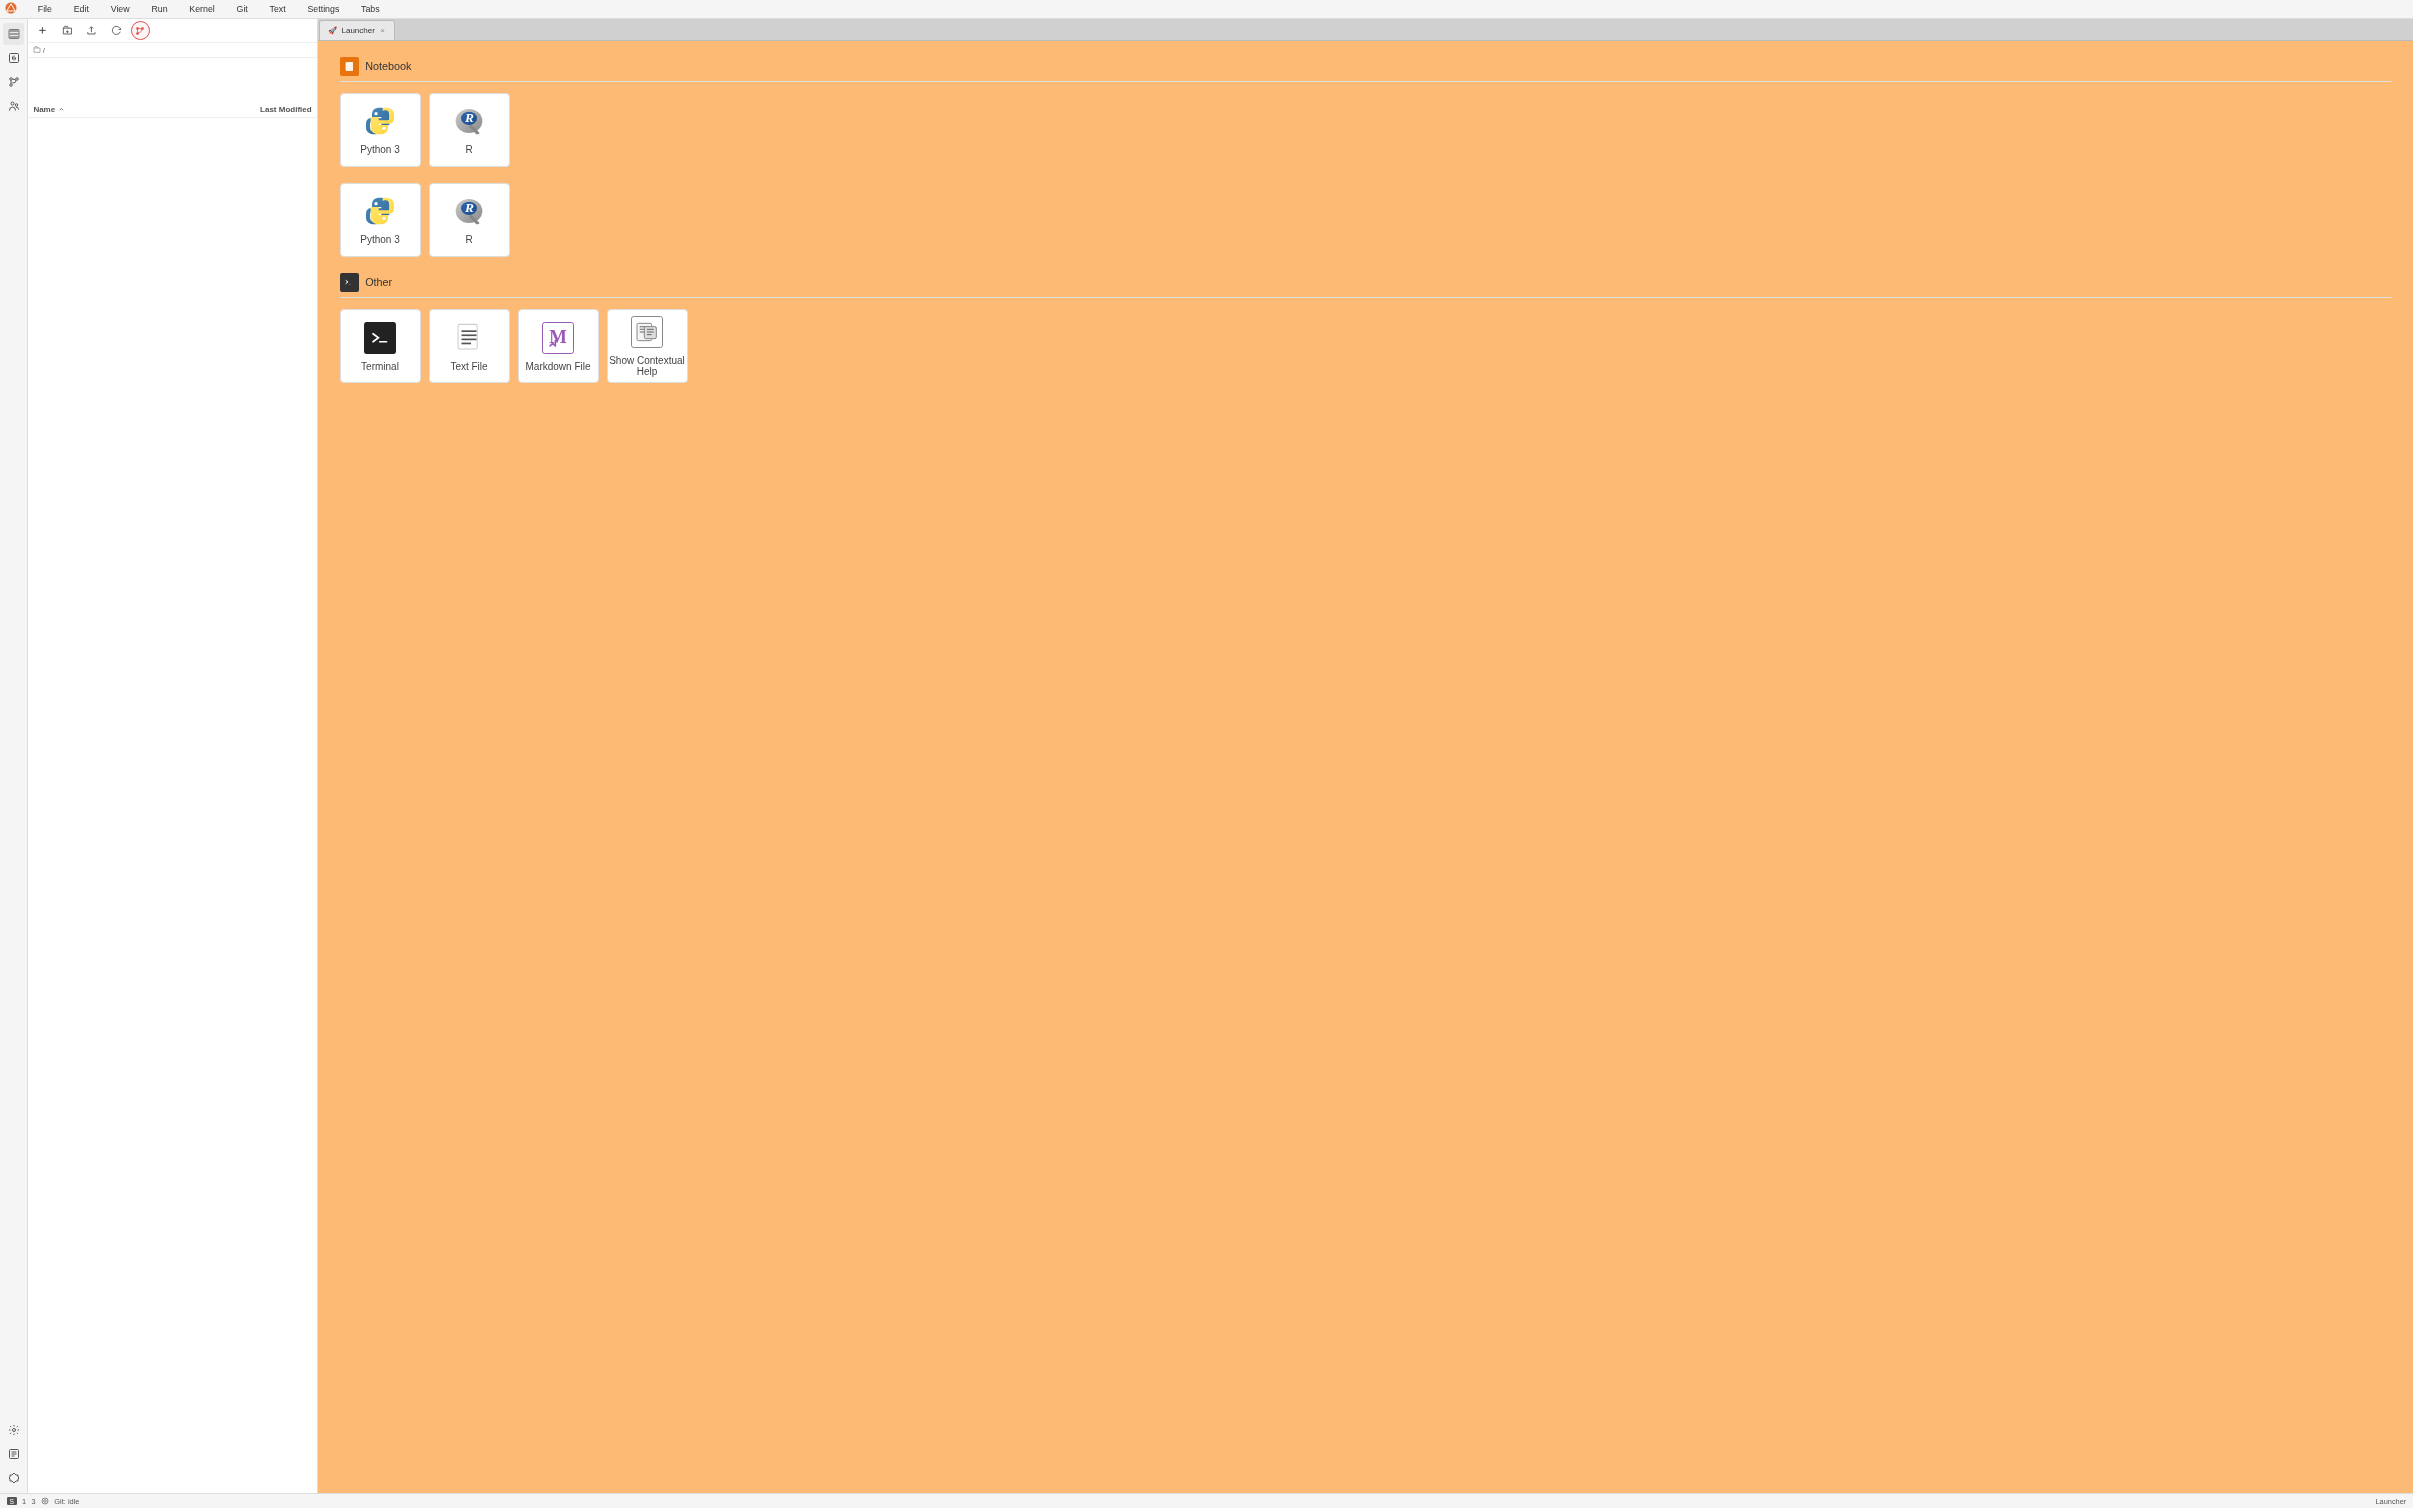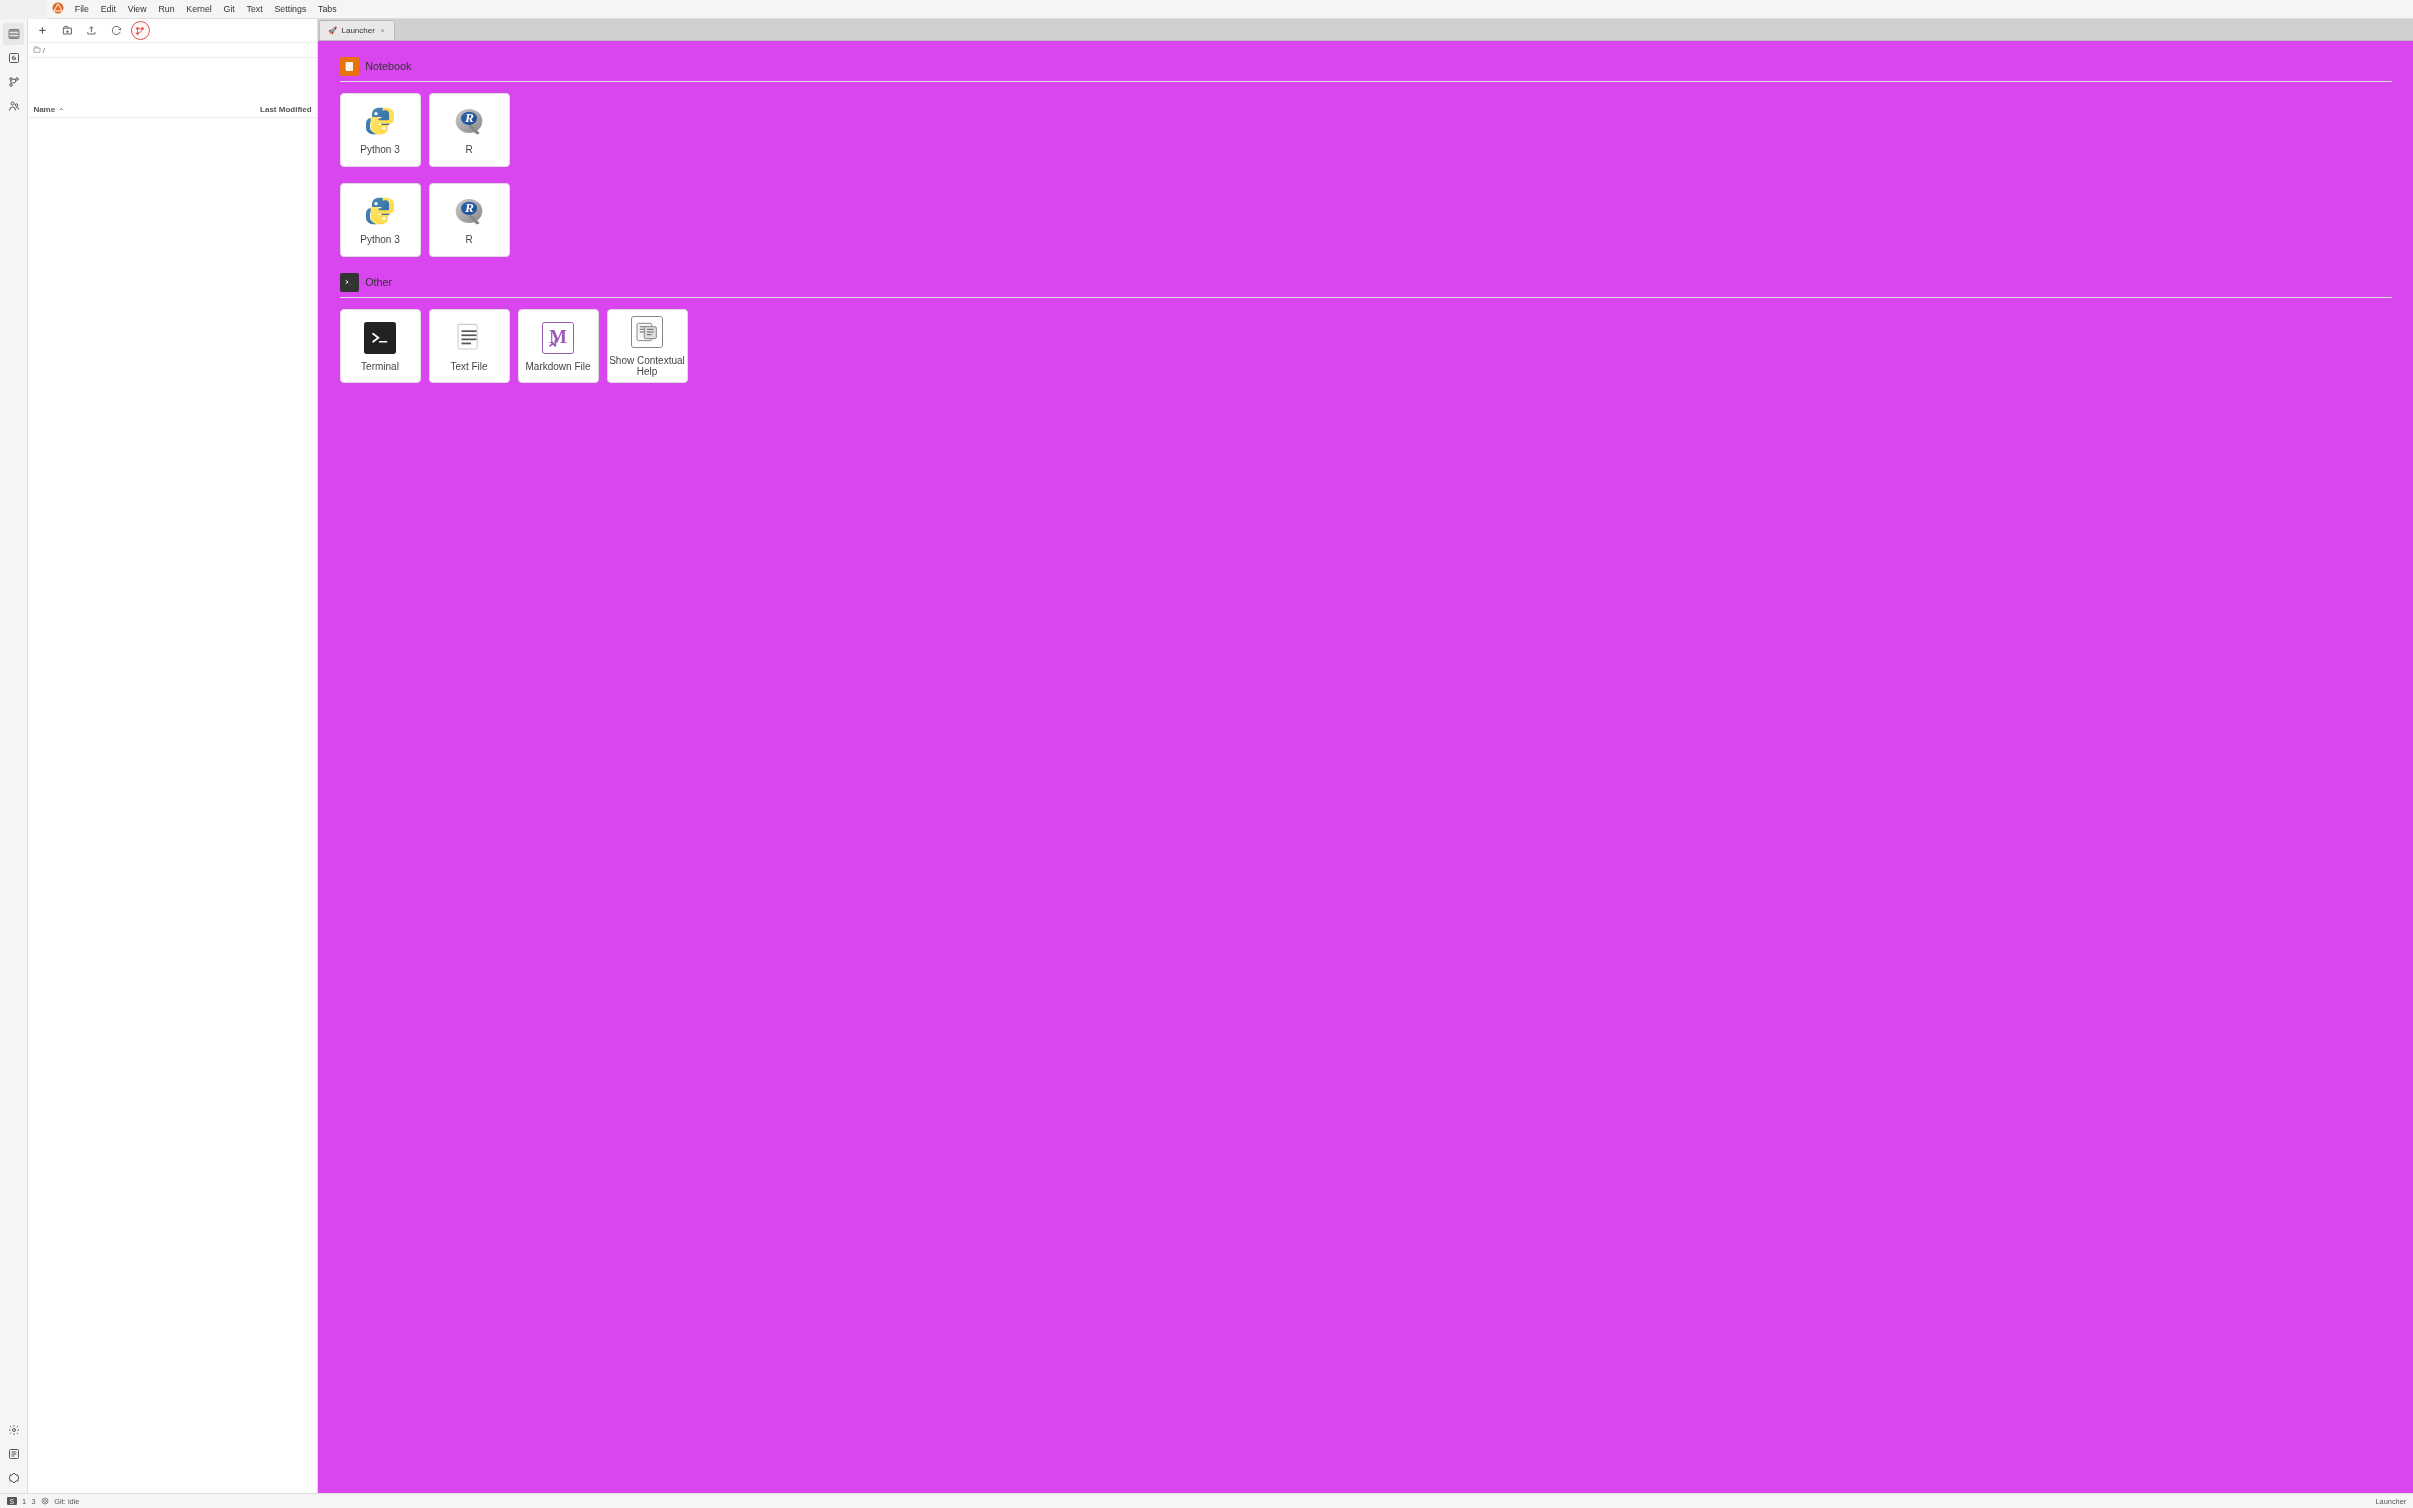--- a/index.html
+++ b/index.html
@@ -15,22 +15,21 @@
     }
 
     
     #menubar {
       display: flex;
       align-items: center;
       background: #f5f5f5;
       border-bottom: 0.7px solid #ddd;
       padding: 1.3px 5.4px;
       height: 19px;
-      gap: 1px;
-      margin-left: 47px;
+      gap: 11px;
     }
     .menu-logo {
       margin-right: 4px;
     }
     .menu-item {
       padding: 1.3px 5.4px;
       cursor: pointer;
       border-radius: 2.7px;
       font-size: 8.8px;
       color: #333;
@@ -169,21 +168,21 @@
     .tab-close {
       font-size: 8px;
       color: #888;
       cursor: pointer;
       padding: 0 1.3px;
     }
 
     
     #launcher {
       flex: 1;
-      background: #d946ef;
+      background: #fdba74;
       overflow-y: auto;
       padding: 16px 21.5px;
     }
 
     .section {
       margin-bottom: 16px;
     }
     .section-header {
       display: flex;
       align-items: center;

